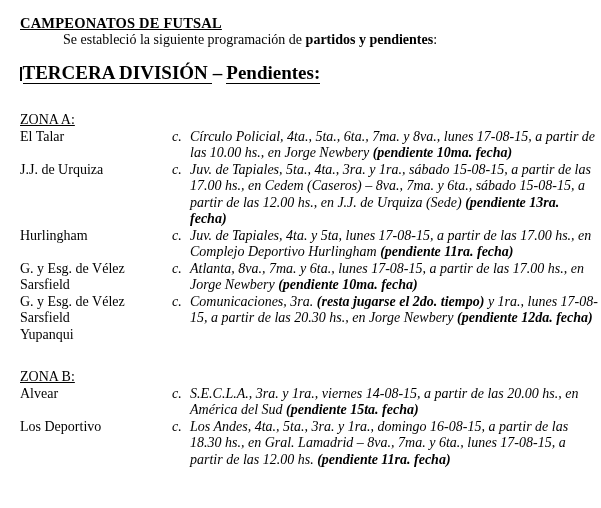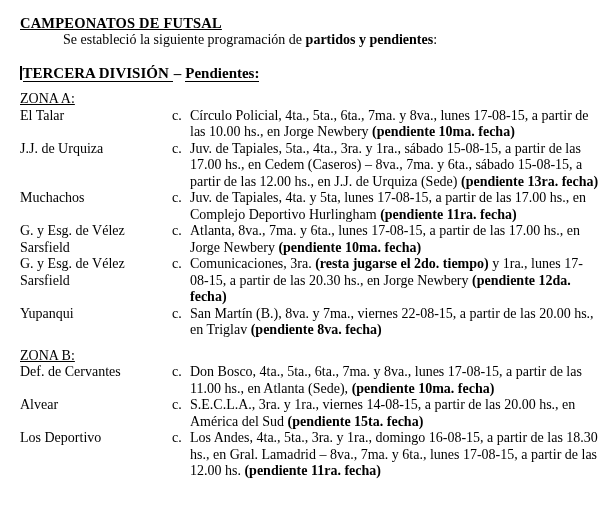--- a/index.html
+++ b/index.html
@@ -27,23 +27,23 @@
     text-decoration: underline;
     letter-spacing: 0.2px;
     margin: 0;
     font-size: 14.5px;
   }
   .intro {
     margin: 0 0 16.5px 0;
     text-indent: 43px;
   }
   .section-heading {
-    margin: 0 0 10px 0;
+    margin: 0 0 31px 0;
     font-weight: bold;
-    font-size: 15px;
+    font-size: 19px;
     white-space: nowrap;
   }
   .cursor-bar {
     display: inline-block;
     width: 1.5px;
     height: 14px;
     background: #000000;
     vertical-align: -2px;
     margin-right: 1px;
   }
@@ -51,39 +51,40 @@
     border-bottom: 1.2px solid #000;
     padding-right: 4px;
   }
   .u {
     border-bottom: 1.2px solid #000;
   }
   .sep {
     margin: 0 4px 0 1px;
   }
   .zone + .zone {
-    margin-top: 9px;
+    margin-top: 26px;
   }
   .zone-label {
     font-weight: normal;
     text-decoration: underline;
   }
   .row {
     display: flex;
     align-items: flex-start;
   }
   .team {
     width: 152px;
     flex: 0 0 152px;
   }
   .entry {
     width: 409px;
     flex: 0 0 409px;
     padding-left: 18px;
     text-indent: -18px;
+    font-style: italic;
   }
   .marker {
     display: inline-block;
     width: 18px;
     text-indent: 0;
   }
   .b {
     font-weight: bold;
   }
 </style>
@@ -105,42 +106,37 @@
         <div class="zone-label">ZONA A:</div>
         <div class="row">
           <div class="team">El Talar</div>
           <div class="entry"><span class="marker">c.</span><span>Círculo Policial, 4ta., 5ta., 6ta., 7ma. y 8va., lunes 17-08-15, a partir de las 10.00 hs., en Jorge Newbery </span><span class="b">(pendiente 10ma. fecha)</span></div>
         </div>
         <div class="row">
           <div class="team">J.J. de Urquiza</div>
           <div class="entry"><span class="marker">c.</span><span>Juv. de Tapiales, 5ta., 4ta., 3ra. y 1ra., sábado 15-08-15, a partir de las 17.00 hs., en Cedem (Caseros) – 8va., 7ma. y 6ta., sábado 15-08-15, a partir de las 12.00 hs., en J.J. de Urquiza (Sede) </span><span class="b">(pendiente 13ra. fecha)</span></div>
         </div>
         <div class="row">
-          <div class="team">Muchachos</div>
+          <div class="team">Hurlingham</div>
           <div class="entry"><span class="marker">c.</span><span>Juv. de Tapiales, 4ta. y 5ta, lunes 17-08-15, a partir de las 17.00 hs., en Complejo Deportivo Hurlingham </span><span class="b">(pendiente 11ra. fecha)</span></div>
         </div>
         <div class="row">
           <div class="team">G. y Esg. de Vélez Sarsfield</div>
           <div class="entry"><span class="marker">c.</span><span>Atlanta, 8va., 7ma. y 6ta., lunes 17-08-15, a partir de las 17.00 hs., en Jorge Newbery </span><span class="b">(pendiente 10ma. fecha)</span></div>
         </div>
         <div class="row">
           <div class="team">G. y Esg. de Vélez Sarsfield</div>
           <div class="entry"><span class="marker">c.</span><span>Comunicaciones, 3ra. </span><span class="b">(resta jugarse el 2do. tiempo)</span><span> y 1ra., lunes 17-08-15, a partir de las 20.30 hs., en Jorge Newbery </span><span class="b">(pendiente 12da. fecha)</span></div>
         </div>
         <div class="row">
           <div class="team">Yupanqui</div>
-          <div class="entry"><span class="marker">c.</span><span>San Martín (B.), 8va. y 7ma., viernes 22-08-15, a partir de las 20.00 hs., en Triglav </span><span class="b">(pendiente 8va. fecha)</span></div>
         </div>
       </div>
       <div class="zone">
         <div class="zone-label">ZONA B:</div>
-        <div class="row">
-          <div class="team">Def. de Cervantes</div>
-          <div class="entry"><span class="marker">c.</span><span>Don Bosco, 4ta., 5ta., 6ta., 7ma. y 8va., lunes 17-08-15, a partir de las 11.00 hs., en Atlanta (Sede), </span><span class="b">(pendiente 10ma. fecha)</span></div>
-        </div>
         <div class="row">
           <div class="team">Alvear</div>
           <div class="entry"><span class="marker">c.</span><span>S.E.C.L.A., 3ra. y 1ra., viernes 14-08-15, a partir de las 20.00 hs., en América del Sud </span><span class="b">(pendiente 15ta. fecha)</span></div>
         </div>
         <div class="row">
           <div class="team">Los Deportivo</div>
           <div class="entry"><span class="marker">c.</span><span>Los Andes, 4ta., 5ta., 3ra. y 1ra., domingo 16-08-15, a partir de las 18.30 hs., en Gral. Lamadrid – 8va., 7ma. y 6ta., lunes 17-08-15, a partir de las 12.00 hs. </span><span class="b">(pendiente 11ra. fecha)</span></div>
         </div>
       </div>
     </div>

